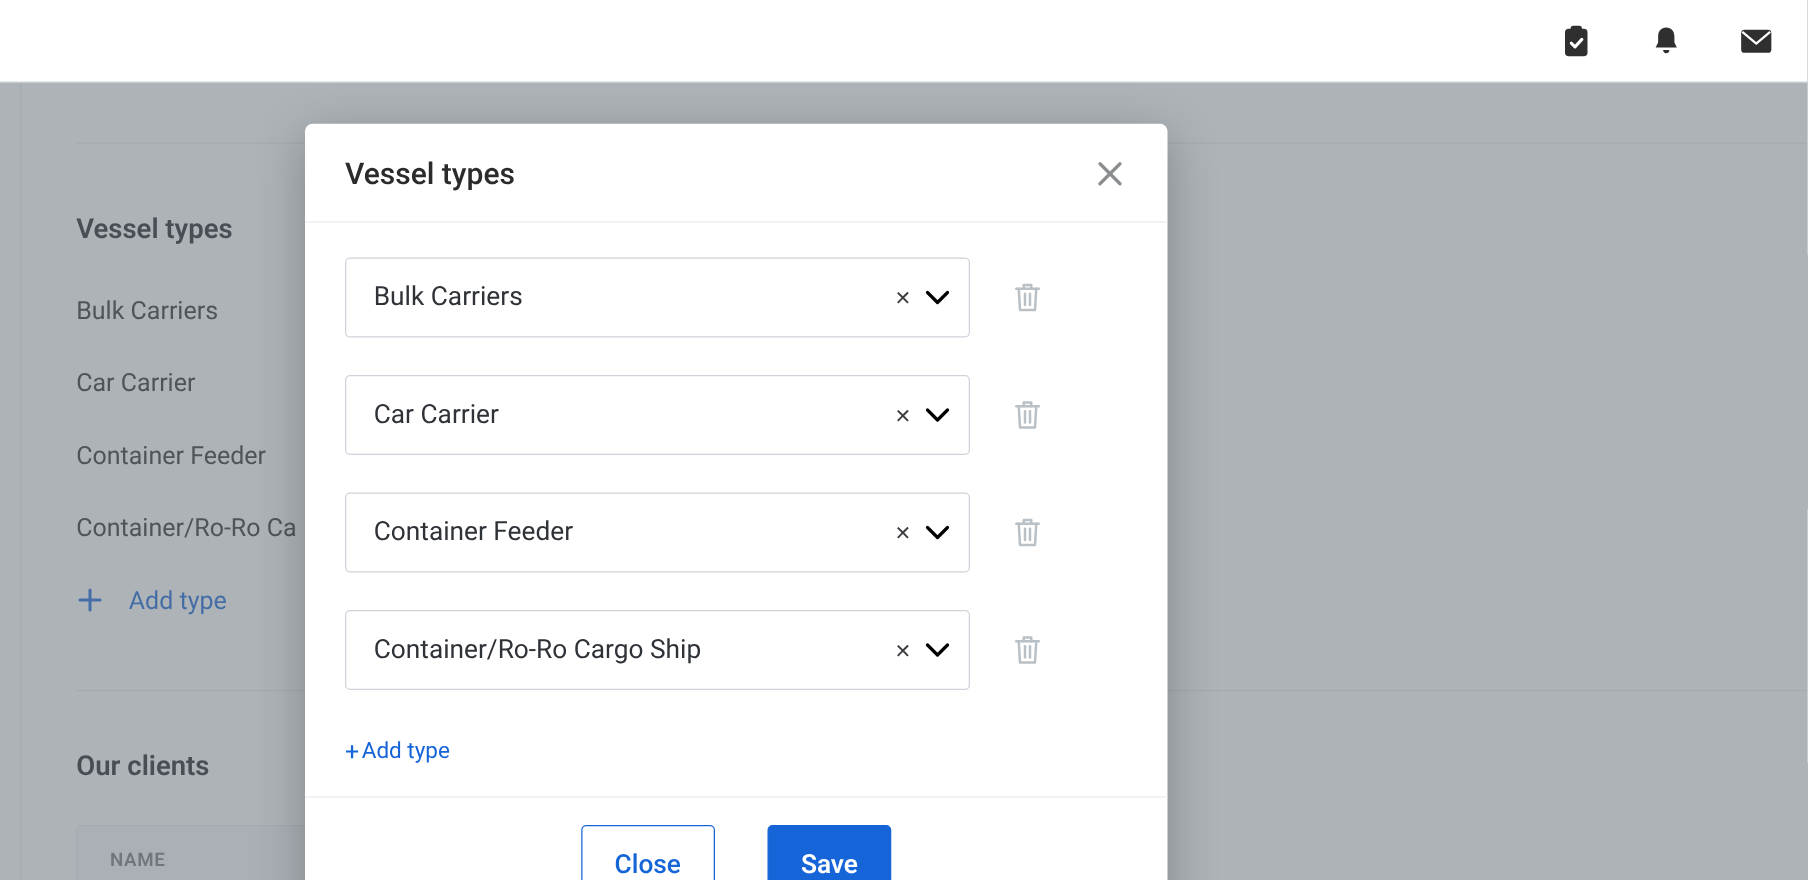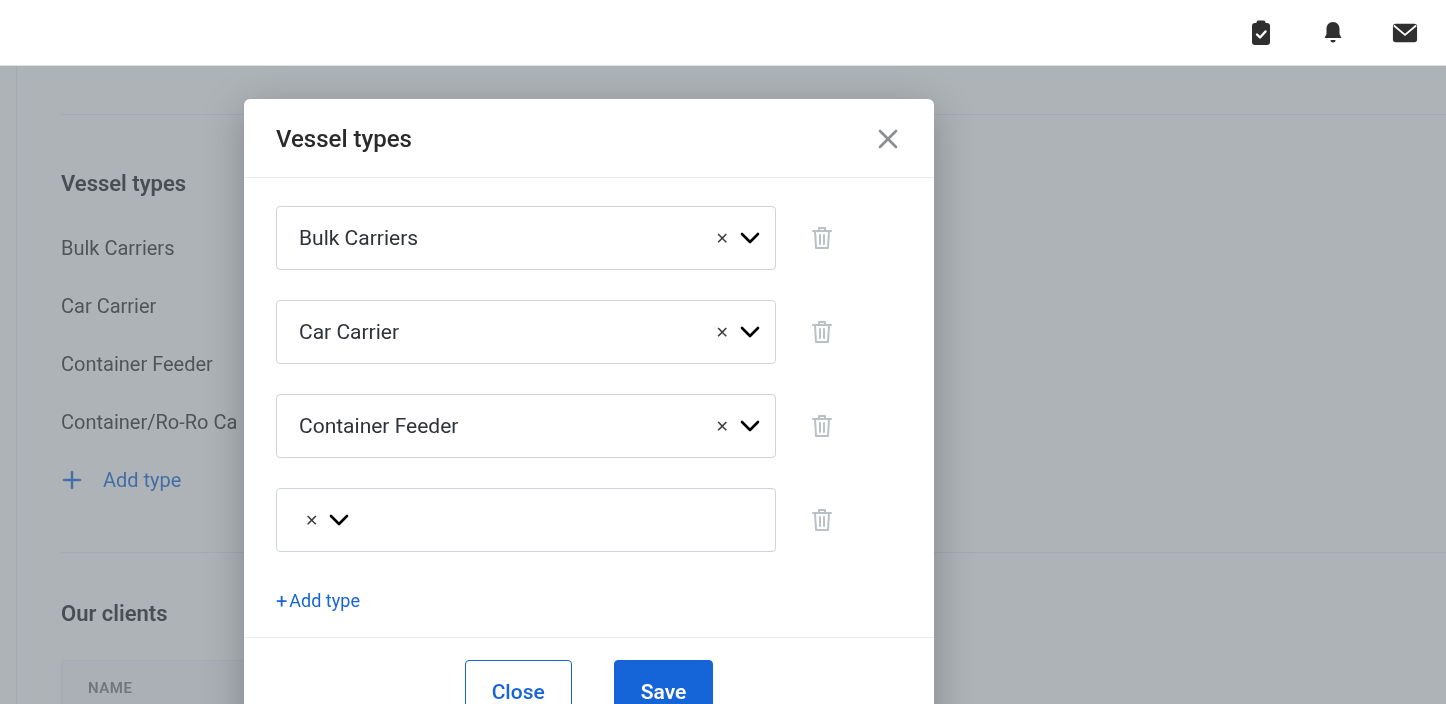--- a/index.html
+++ b/index.html
@@ -228,20 +228,21 @@
               <path d="M4,5 L5,22 H17 L18,5"></path>
               <path d="M8,5 V2 H14 V5"></path>
               <line x1="9" y1="9" x2="9" y2="18"></line>
               <line x1="13" y1="9" x2="13" y2="18"></line>
             </svg>
         </div>
       </div>
 
       <div class="row">
         <div class="select">
+          <span class="select-label">Container/Ro-Ro Cargo Ship</span>
           <span class="select-clear">✕</span>
           <span class="select-caret">
             <svg width="20" height="14" viewBox="0 0 20 14" fill="none" stroke="#000" stroke-width="2.6" stroke-linecap="round" stroke-linejoin="round">
                 <polyline points="2,3 10,11 18,3"></polyline>
               </svg>
           </span>
         </div>
         <div class="trash">
           <svg width="22" height="24" viewBox="0 0 22 24" fill="none" stroke="#b9c0c6" stroke-width="2" stroke-linecap="round" stroke-linejoin="round">
               <polyline points="2,5 20,5"></polyline>

